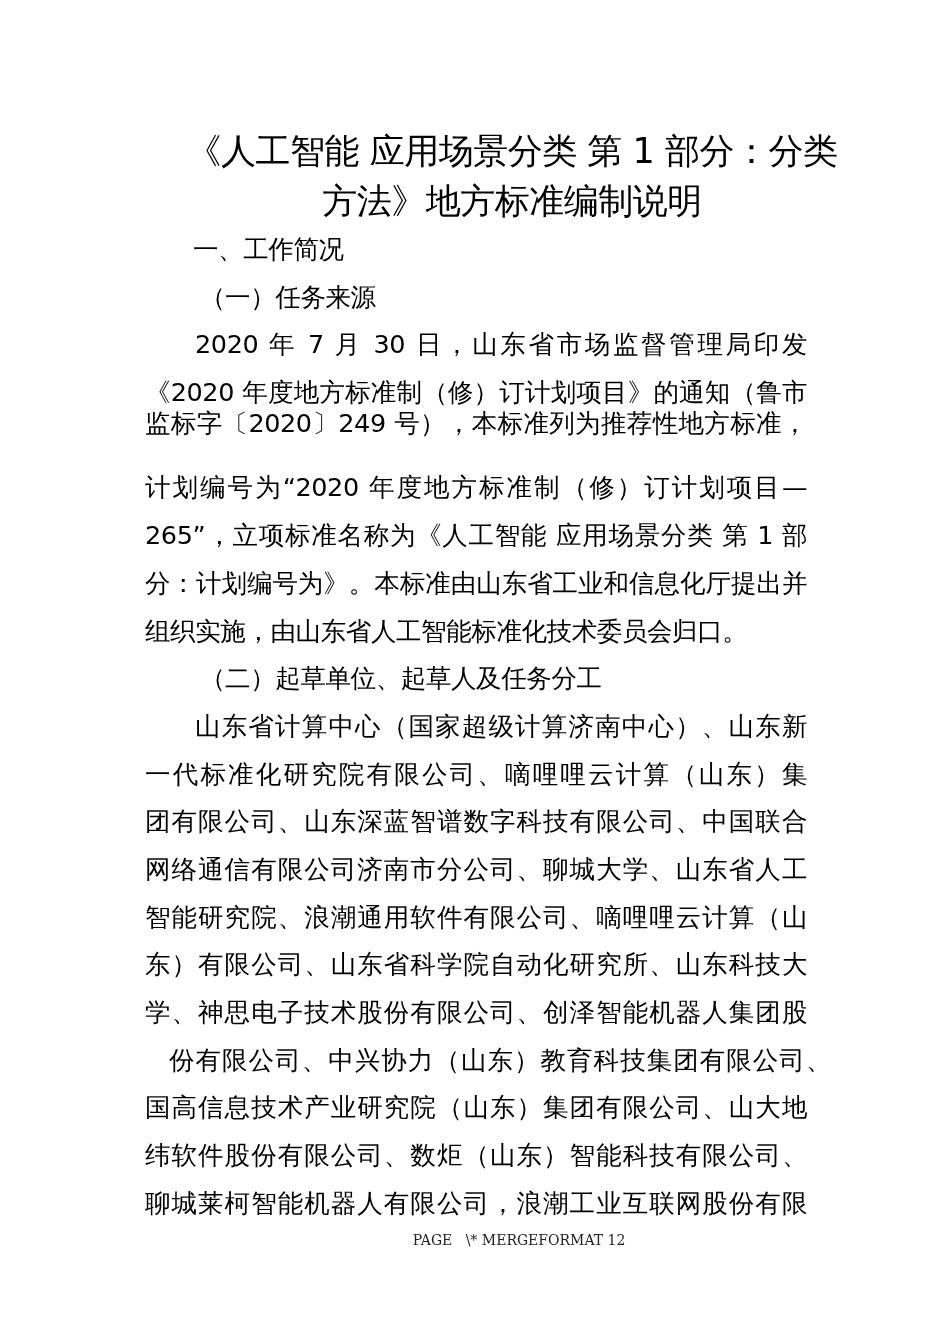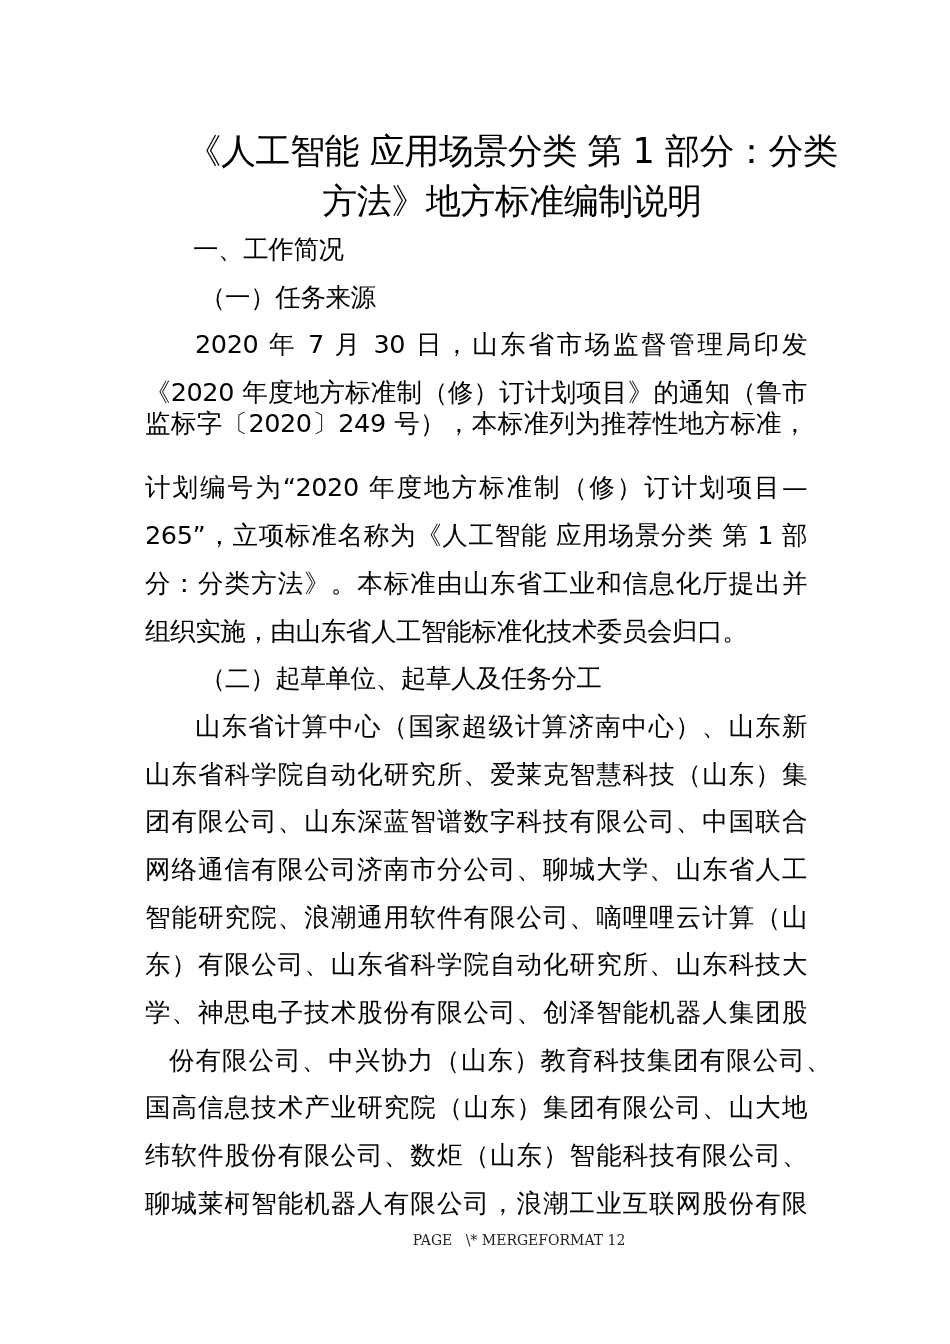--- a/index.html
+++ b/index.html
@@ -73,27 +73,27 @@
 
   <div class="line" style="top:232px; left:193px;">一、工作简况</div>
 
   <div class="line" style="top:280px; left:200px;">（一）任务来源</div>
 
   <div class="line justify" style="top:327px; left:195px; width:612px;">2020 年 7 月 30 日，山东省市场监督管理局印发</div>
   <div class="line justify" style="top:375px;">《2020 年度地方标准制（修）订计划项目》的通知（鲁市</div>
   <div class="line justify" style="top:406px;">监标字〔2020〕249 号），本标准列为推荐性地方标准，</div>
   <div class="line justify" style="top:470px;">计划编号为“2020 年度地方标准制（修）订计划项目—</div>
   <div class="line justify" style="top:518px;">265”，立项标准名称为《人工智能 应用场景分类 第 1 部</div>
-  <div class="line justify" style="top:566px;">分：分类方法》。本标准由山东省工业和信息化厅提出并</div>
+  <div class="line justify" style="top:566px;">分：计划编号为》。本标准由山东省工业和信息化厅提出并</div>
   <div class="line" style="top:614px;">组织实施，由山东省人工智能标准化技术委员会归口。</div>
 
   <div class="line" style="top:661px; left:200px;">（二）起草单位、起草人及任务分工</div>
 
   <div class="line justify" style="top:709px; left:195px; width:612px;">山东省计算中心（国家超级计算济南中心）、山东新</div>
-  <div class="line justify" style="top:757px;">山东省科学院自动化研究所、爱莱克智慧科技（山东）集</div>
+  <div class="line justify" style="top:757px;">一代标准化研究院有限公司、嘀哩哩云计算（山东）集</div>
   <div class="line justify" style="top:804px;">团有限公司、山东深蓝智谱数字科技有限公司、中国联合</div>
   <div class="line justify" style="top:852px;">网络通信有限公司济南市分公司、聊城大学、山东省人工</div>
   <div class="line justify" style="top:900px;">智能研究院、浪潮通用软件有限公司、嘀哩哩云计算（山</div>
   <div class="line justify" style="top:947px;">东）有限公司、山东省科学院自动化研究所、山东科技大</div>
   <div class="line justify" style="top:995px;">学、神思电子技术股份有限公司、创泽智能机器人集团股</div>
   <div class="line justify" style="top:1043px;margin-left:24px;">份有限公司、中兴协力（山东）教育科技集团有限公司、</div>
   <div class="line justify" style="top:1090px;">国高信息技术产业研究院（山东）集团有限公司、山大地</div>
   <div class="line justify" style="top:1138px;">纬软件股份有限公司、数炬（山东）智能科技有限公司、</div>
   <div class="line justify" style="top:1186px;">聊城莱柯智能机器人有限公司，浪潮工业互联网股份有限</div>
 

